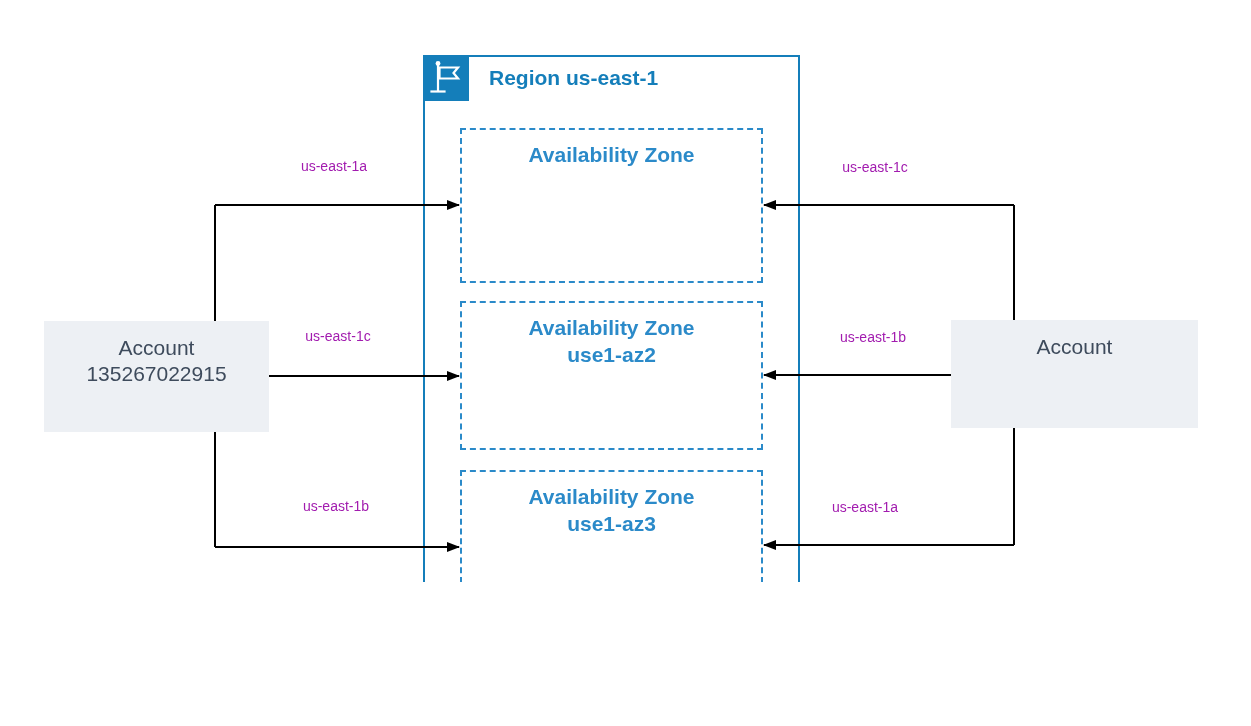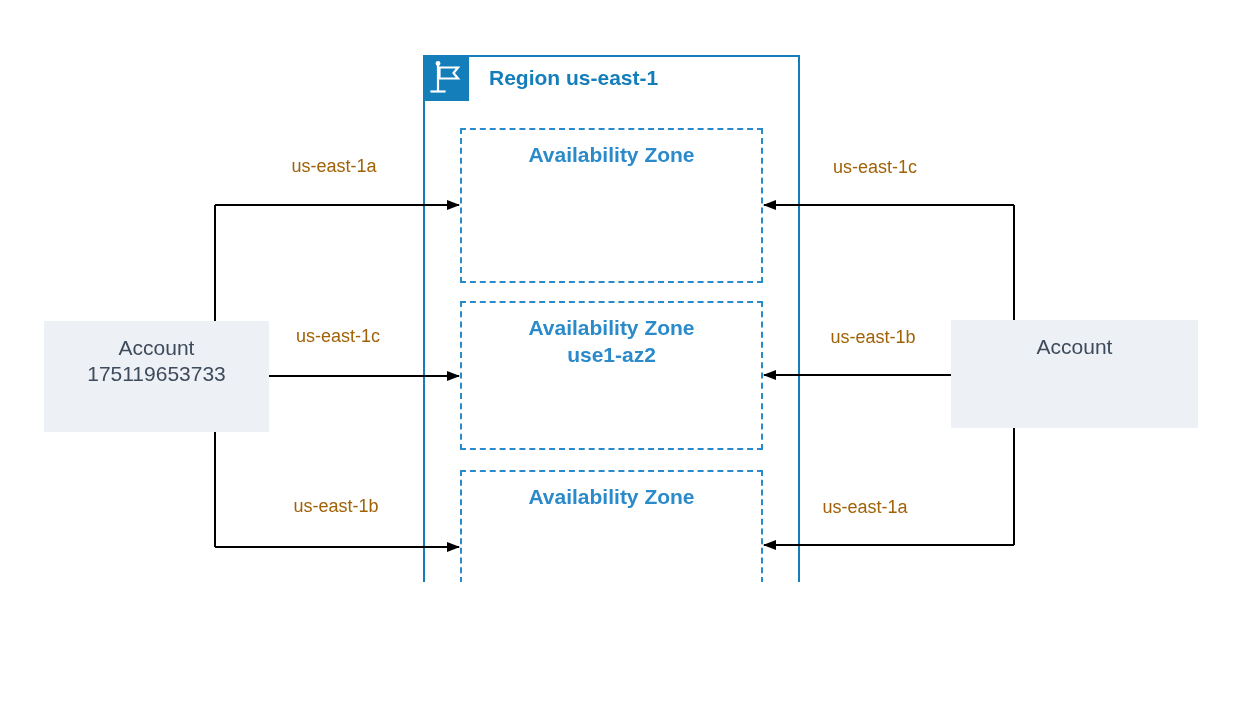--- a/index.html
+++ b/index.html
@@ -71,22 +71,22 @@
     font-size: 21px;
     color: #3E4B5C;
     line-height: 26px;
     white-space: nowrap;
   }
 
   
   .conn-label {
     position: absolute;
     transform: translate(-50%, -50%);
-    font-size: 18px;
-    color: #a16207;
+    font-size: 14px;
+    color: #a21caf;
     white-space: nowrap;
   }
 
   
   .connectors {
     position: absolute;
     left: 0; top: 0;
     width: 1251px; height: 726px;
     pointer-events: none;
   }
@@ -112,25 +112,26 @@
 
   <div class="az az1">
     <div class="az-label">Availability Zone</div>
   </div>
   <div class="az az2">
     <div class="az-label">Availability Zone</div>
     <div class="az-name">use1-az2</div>
   </div>
   <div class="az az3">
     <div class="az-label">Availability Zone</div>
+    <div class="az-name">use1-az3</div>
   </div>
 
   <div class="account account-left">
     <div class="account-label">Account</div>
-    <div class="account-id">175119653733</div>
+    <div class="account-id">135267022915</div>
   </div>
   <div class="account account-right">
     <div class="account-label">Account</div>
   </div>
 
   <svg class="connectors" aria-hidden="true">
     <defs>
       <marker id="arrowhead" markerWidth="13" markerHeight="10" refX="12" refY="5" orient="auto" markerUnits="userSpaceOnUse">
         <path d="M0,0 L13,5 L0,10 Z" fill="#000000"></path>
       </marker>

